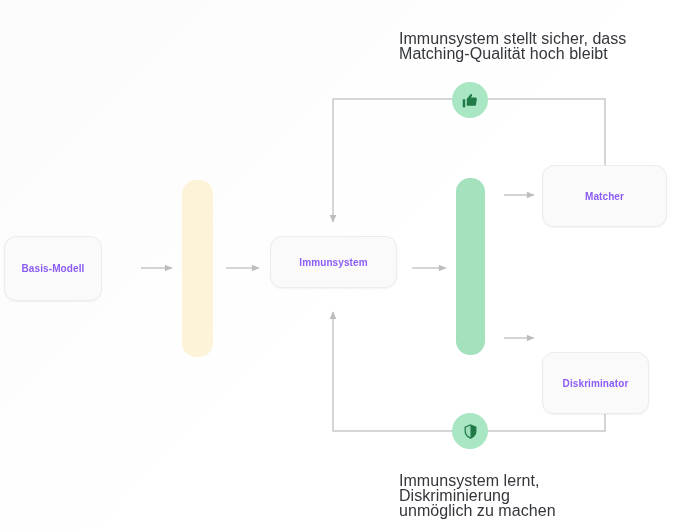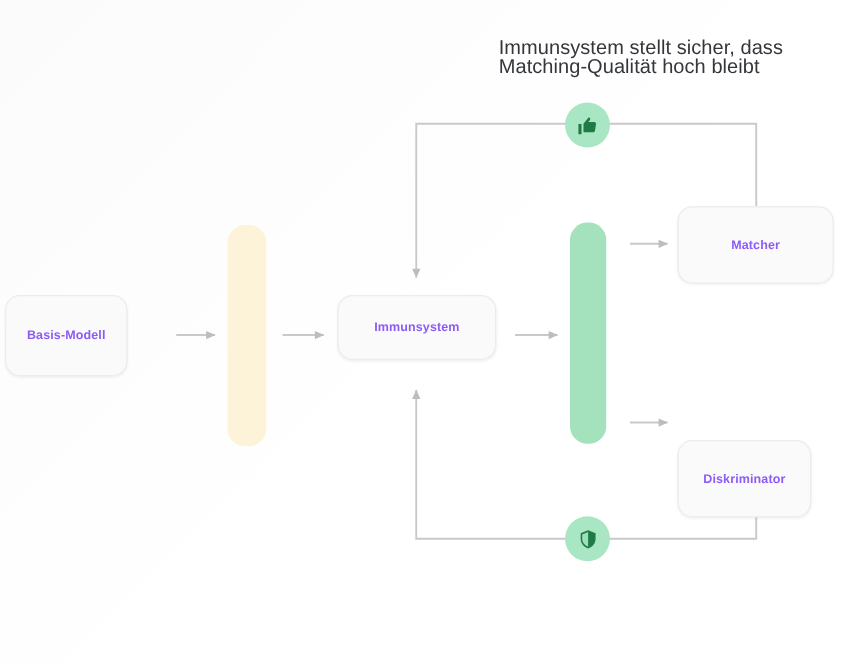--- a/index.html
+++ b/index.html
@@ -157,14 +157,16 @@
       <svg width="17" height="17" viewBox="0 0 24 24" fill="#1f7a46" aria-hidden="true">
         <path d="M12 1.8 3.6 5.2v6.1c0 5.3 3.5 9.4 8.4 10.9 4.9-1.5 8.4-5.6 8.4-10.9V5.2z"></path>
         <path d="M12 3.6v16.6c-3.9-1.3-6.7-4.7-6.7-8.9V6.4z" fill="#a9e6c3" opacity=".92"></path>
       </svg>
     </span>
   </div>
 
   <div class="caption" id="caption-top">Immunsystem stellt sicher, dass
 Matching-Qualität hoch bleibt</div>
 
+  <div class="caption" id="caption-bottom">Immunsystem lernt, Diskriminierung
+unmöglich zu machen</div>
 
 </div>
 
 </body></html>

